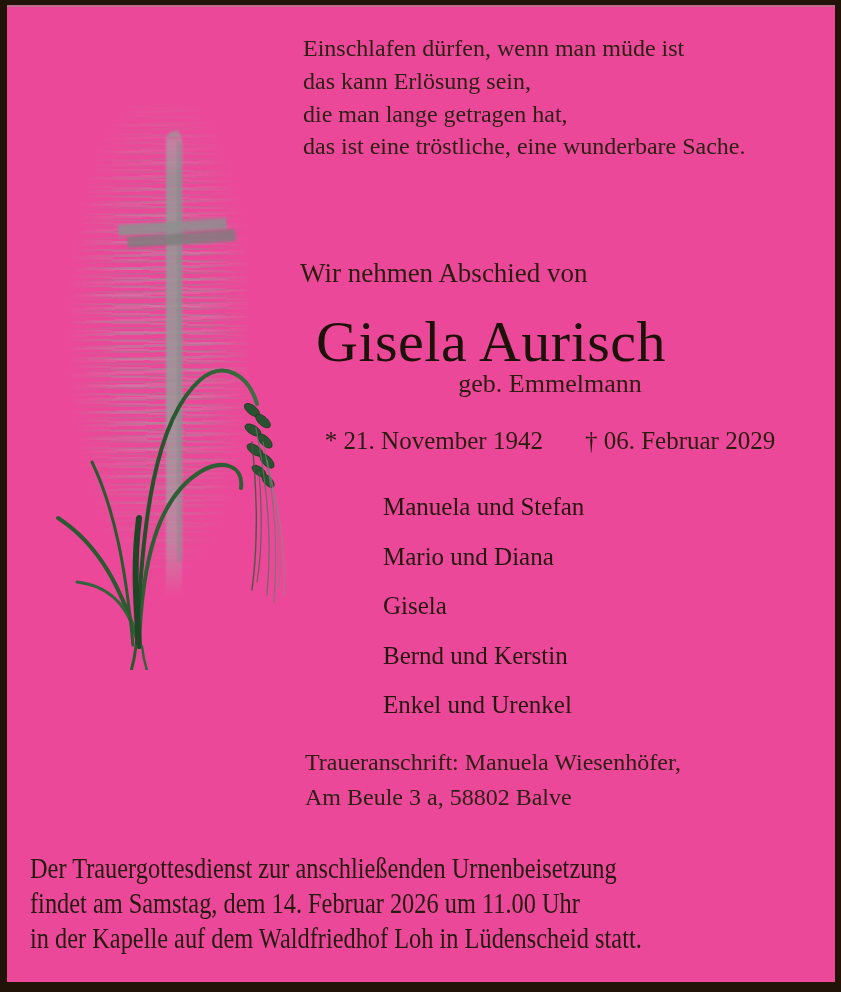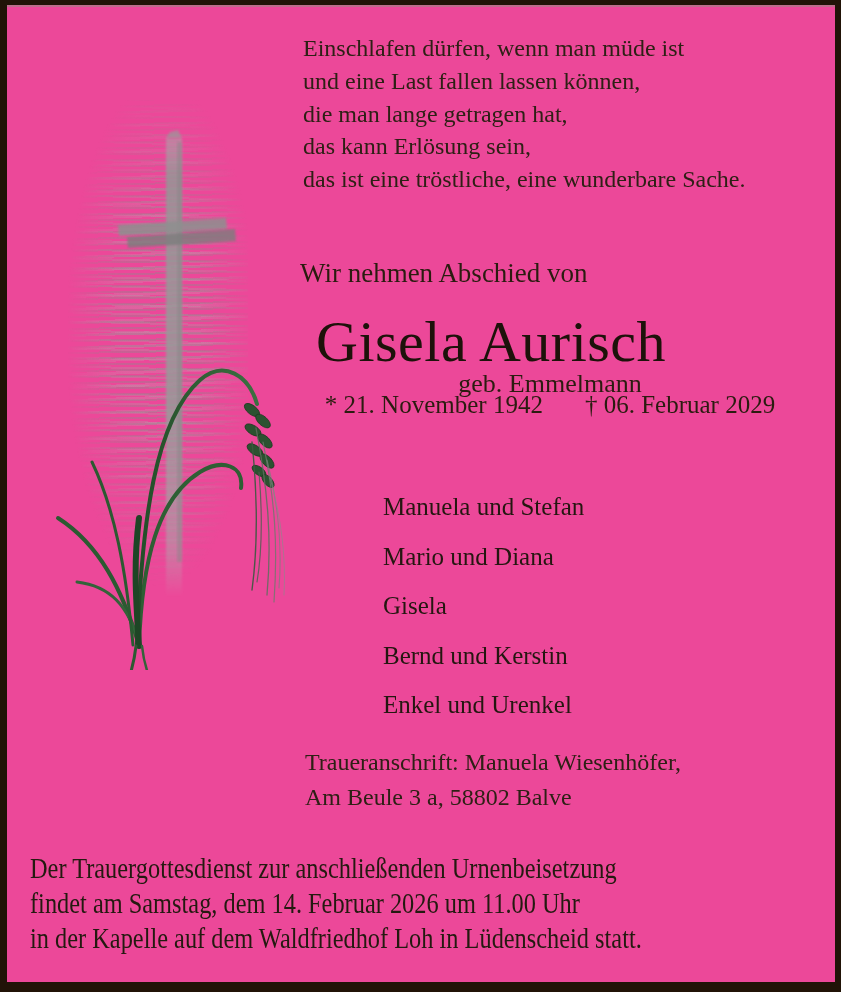--- a/index.html
+++ b/index.html
@@ -45,21 +45,21 @@
   .name{
     position:absolute;left:300px;top:291px;width:500px;margin:16px;
     text-align:left;font-size:58px;line-height:70px;
     font-weight:normal;color:#1d120a;letter-spacing:.5px;
   }
   .maiden{
     position:absolute;left:300px;top:368px;width:500px;
     text-align:center;font-size:26px;line-height:32px;color:#2b1c10;
   }
   .dates{
-    position:absolute;left:300px;top:388px;width:500px;
+    position:absolute;left:300px;top:424px;width:500px;
     display:flex;justify-content:center;gap:42px;
     font-size:25px;line-height:34px;color:#2b1c10;
   }
   .mourners{
     position:absolute;left:383px;top:482px;
     font-size:25px;line-height:49.5px;font-weight:normal;color:#241710;
   }
   .address{
     position:absolute;left:305px;top:745px;
     font-size:24px;line-height:34.5px;color:#2e2015;
@@ -132,23 +132,22 @@
         <path d="M222,352 C228,410 228,455 222,500" stroke="#3a5a3f" stroke-width="1.4" opacity="0.9"></path>
         <path d="M237,370 C250,420 252,460 249,498" stroke="#75837a" stroke-width="1.1" opacity="0.7"></path>
         <path d="M229,382 C233,430 232,462 227,492" stroke="#4a614f" stroke-width="1.2" opacity="0.8"></path>
         <path d="M240,388 C252,430 256,470 254,505" stroke="#84908a" stroke-width="1" opacity="0.6"></path>
       </g>
     </g>
   </svg>
 
   <div class="poem">
     <div>Einschlafen dürfen, wenn man müde ist</div>
-    <div>und eine Last fallen lassen können,</div>
+    <div>das kann Erlösung sein,</div>
     <div>die man lange getragen hat,</div>
-    <div>das kann Erlösung sein,</div>
     <div>das ist eine tröstliche, eine wunderbare Sache.</div>
   </div>
 
   <div class="intro">Wir nehmen Abschied von</div>
 
   <h1 class="name">Gisela Aurisch</h1>
 
   <div class="maiden">geb. Emmelmann</div>
 
   <div class="dates">

